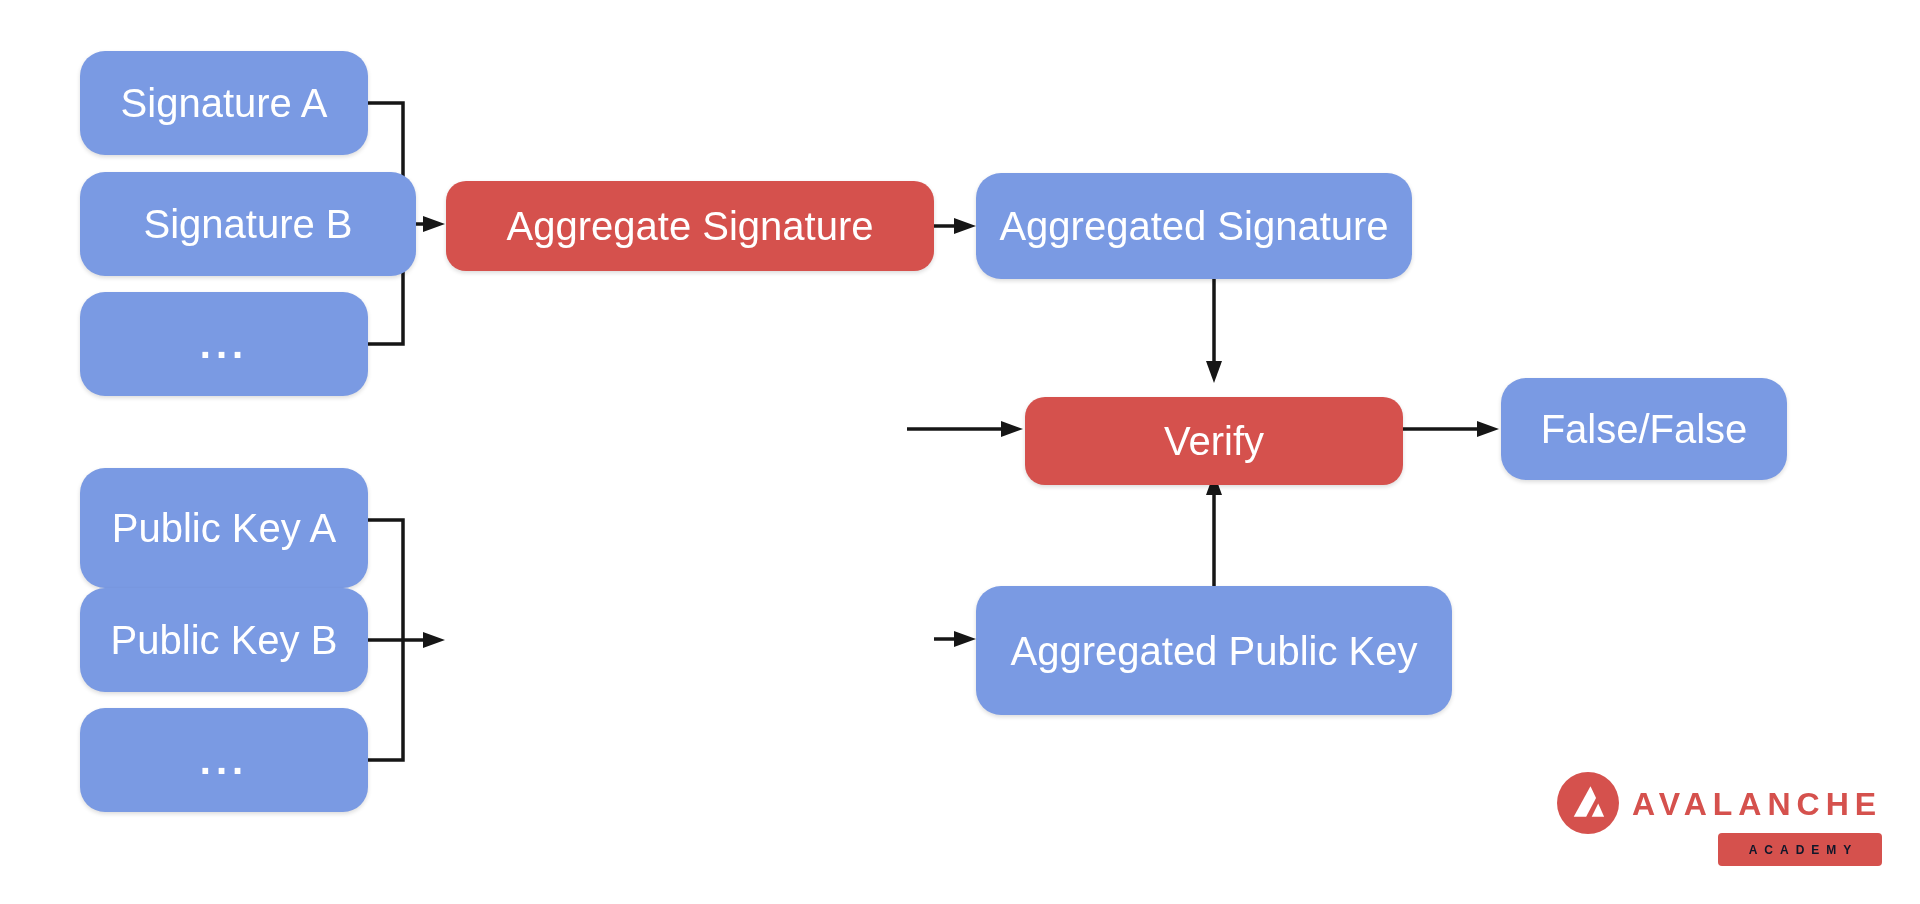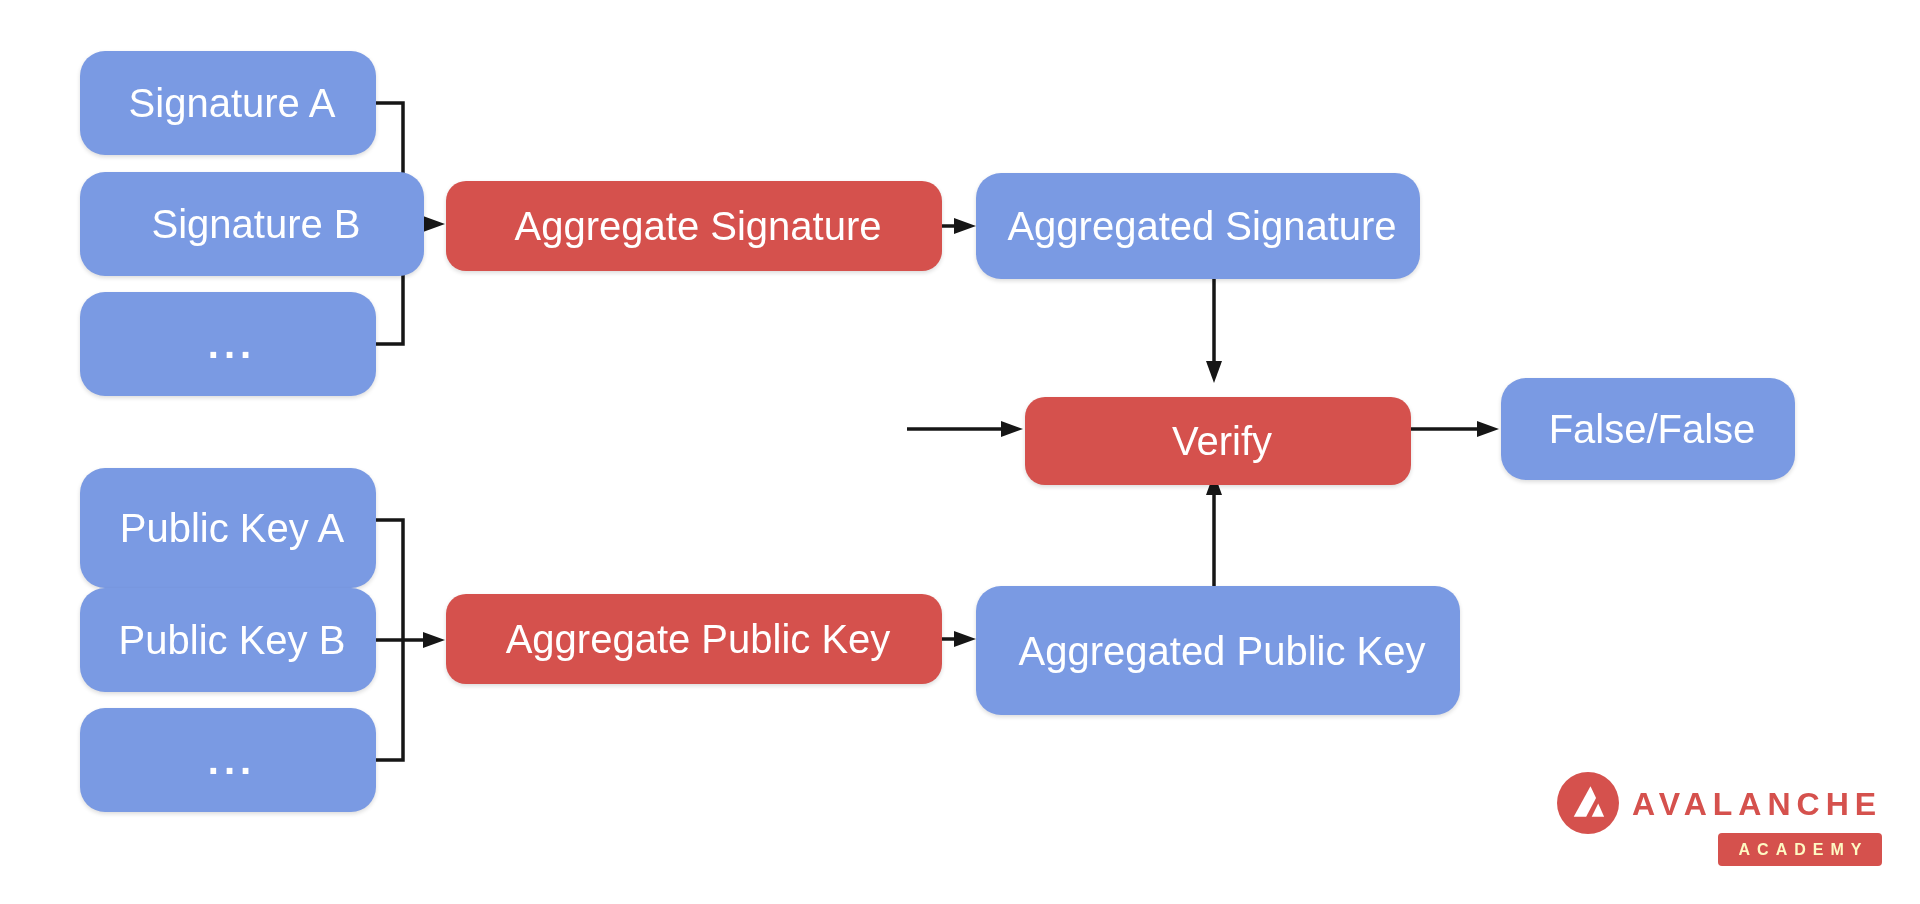--- a/index.html
+++ b/index.html
@@ -12,21 +12,20 @@
   }
   .node{
     position:absolute;
     display:flex;align-items:center;justify-content:center;
     color:var(--node-text,#fff);
     font-size:40px;
     line-height:1;
     box-shadow:0 2px 4px rgba(0,0,0,0.14);
     text-align:right;
     white-space:nowrap;
-    padding-left:8px;
   }
   .node.blue{background:var(--blue,#7a9ae3);border-radius:25px;}
   .node.red{background:var(--red,#d5514d);border-radius:20px;}
   .node.bold{font-weight:normal;margin-top:12px;}
   .node.dots{letter-spacing:5px;font-weight:bold;}
   #edges{position:absolute;left:0;top:0;}
   #edges path{stroke:var(--line,#161616);stroke-width:3.5;fill:none;}
   #edges polygon{fill:var(--line,#161616);stroke:none;}
   
   .logo-circle{
@@ -35,21 +34,21 @@
   }
   .logo-wordmark{
     position:absolute;left:1632px;top:788px;height:32px;line-height:32px;
     color:var(--red,#d5514d);
     font-size:32px;font-weight:bold;letter-spacing:6px;
     white-space:nowrap;
   }
   .logo-badge{
     position:absolute;left:1718px;top:833px;width:164px;height:33px;
     background:var(--red,#d5514d);border-radius:4px;
-    color:#fef9c3;font-size:16px;font-weight:bold;letter-spacing:7px;
+    color:#0f172a;font-size:12px;font-weight:bold;letter-spacing:7px;
     display:flex;align-items:center;justify-content:center;
     text-indent:7px; 
     white-space:nowrap;
   }
 </style>
 </head>
 <body>
 
 <div id="stage">
 
@@ -100,21 +99,20 @@
 
   <div class="node blue" style="left:80px;top:51px;width:288px;height:104px">Signature A</div>
   <div class="node blue" style="left:80px;top:172px;width:336px;height:104px">Signature B</div>
   <div class="node blue dots" style="left:80px;top:292px;width:288px;height:104px">...</div>
 
   <div class="node blue" style="left:80px;top:468px;width:288px;height:120px">Public Key A</div>
   <div class="node blue" style="left:80px;top:588px;width:288px;height:104px">Public Key B</div>
   <div class="node blue dots" style="left:80px;top:708px;width:288px;height:104px">...</div>
 
   <div class="node red" style="left:446px;top:181px;width:488px;height:90px">Aggregate Signature</div>
-  <div class="node red" style="left:446px;top:594px;width:488px;height:90px">Aggregate Public Key</div>
 
   <div class="node blue" style="left:976px;top:173px;width:436px;height:106px">Aggregated Signature</div>
   <div class="node blue" style="left:976px;top:586px;width:476px;height:129px">Aggregated Public Key</div>
 
   <div class="node red bold" style="left:1025px;top:385px;width:378px;height:88px">Verify</div>
   <div class="node blue" style="left:1501px;top:378px;width:286px;height:102px">False/False</div>
 
   <div class="logo-circle">
     <svg width="62" height="62" viewBox="0 0 100 100">
       <polygon points="54,23 27,72 47,72 63,42" fill="#ffffff"></polygon>

